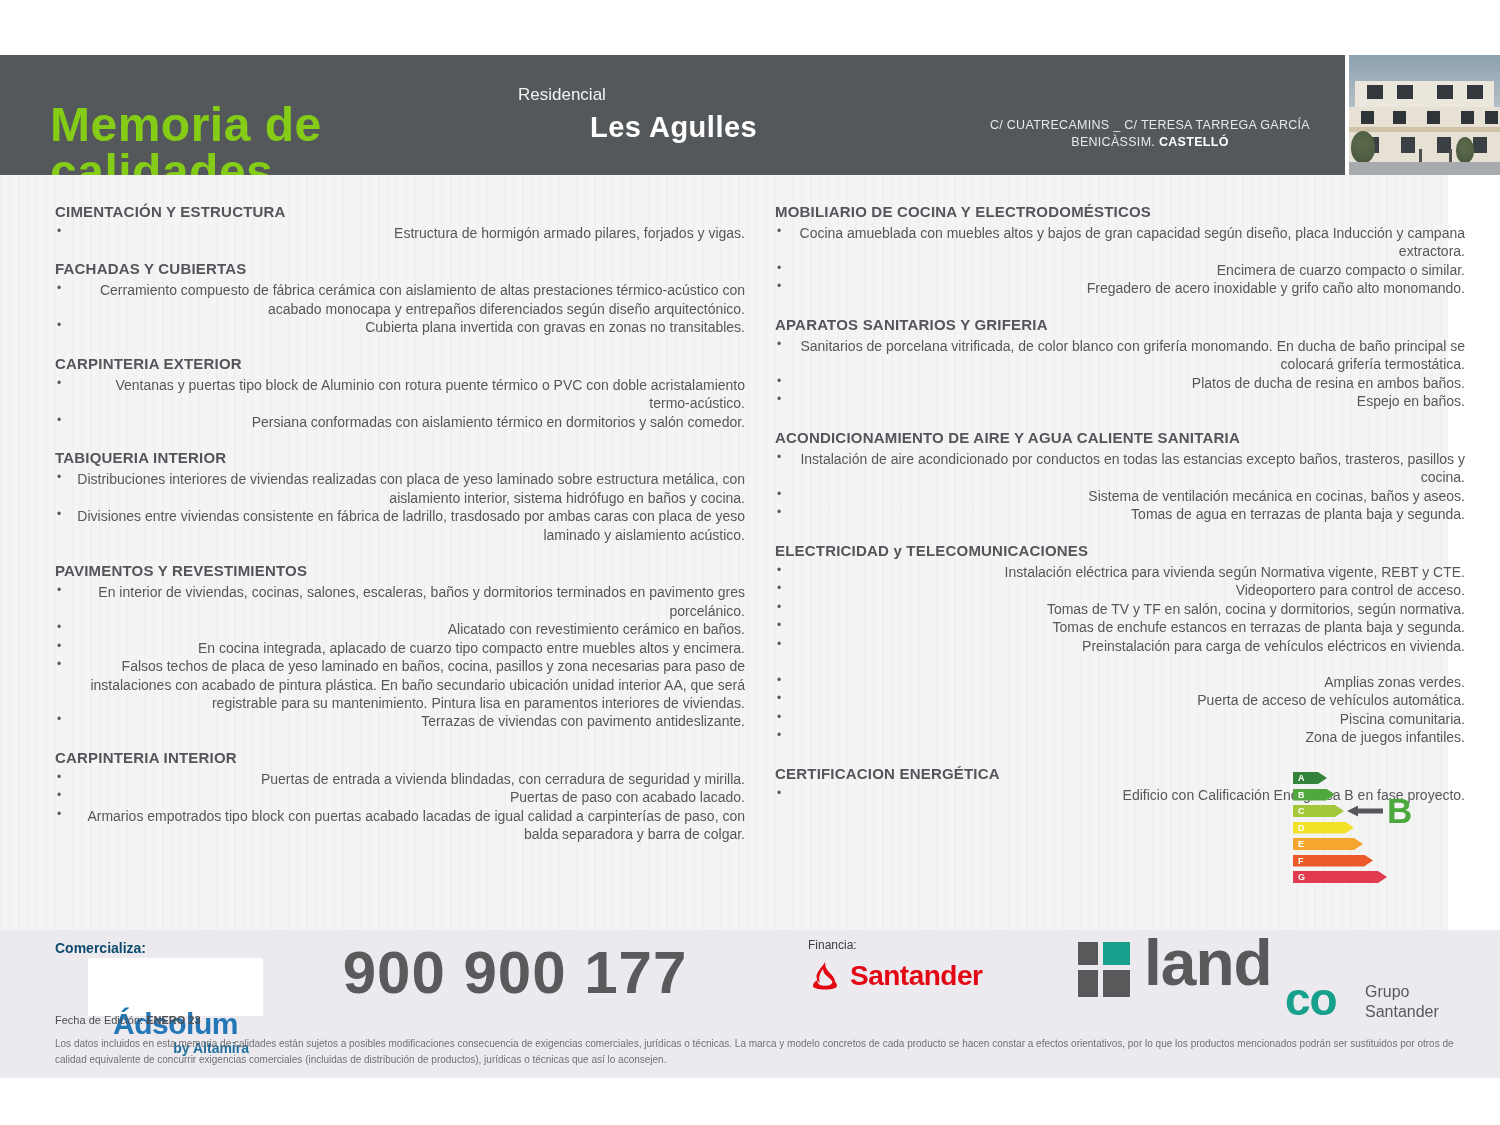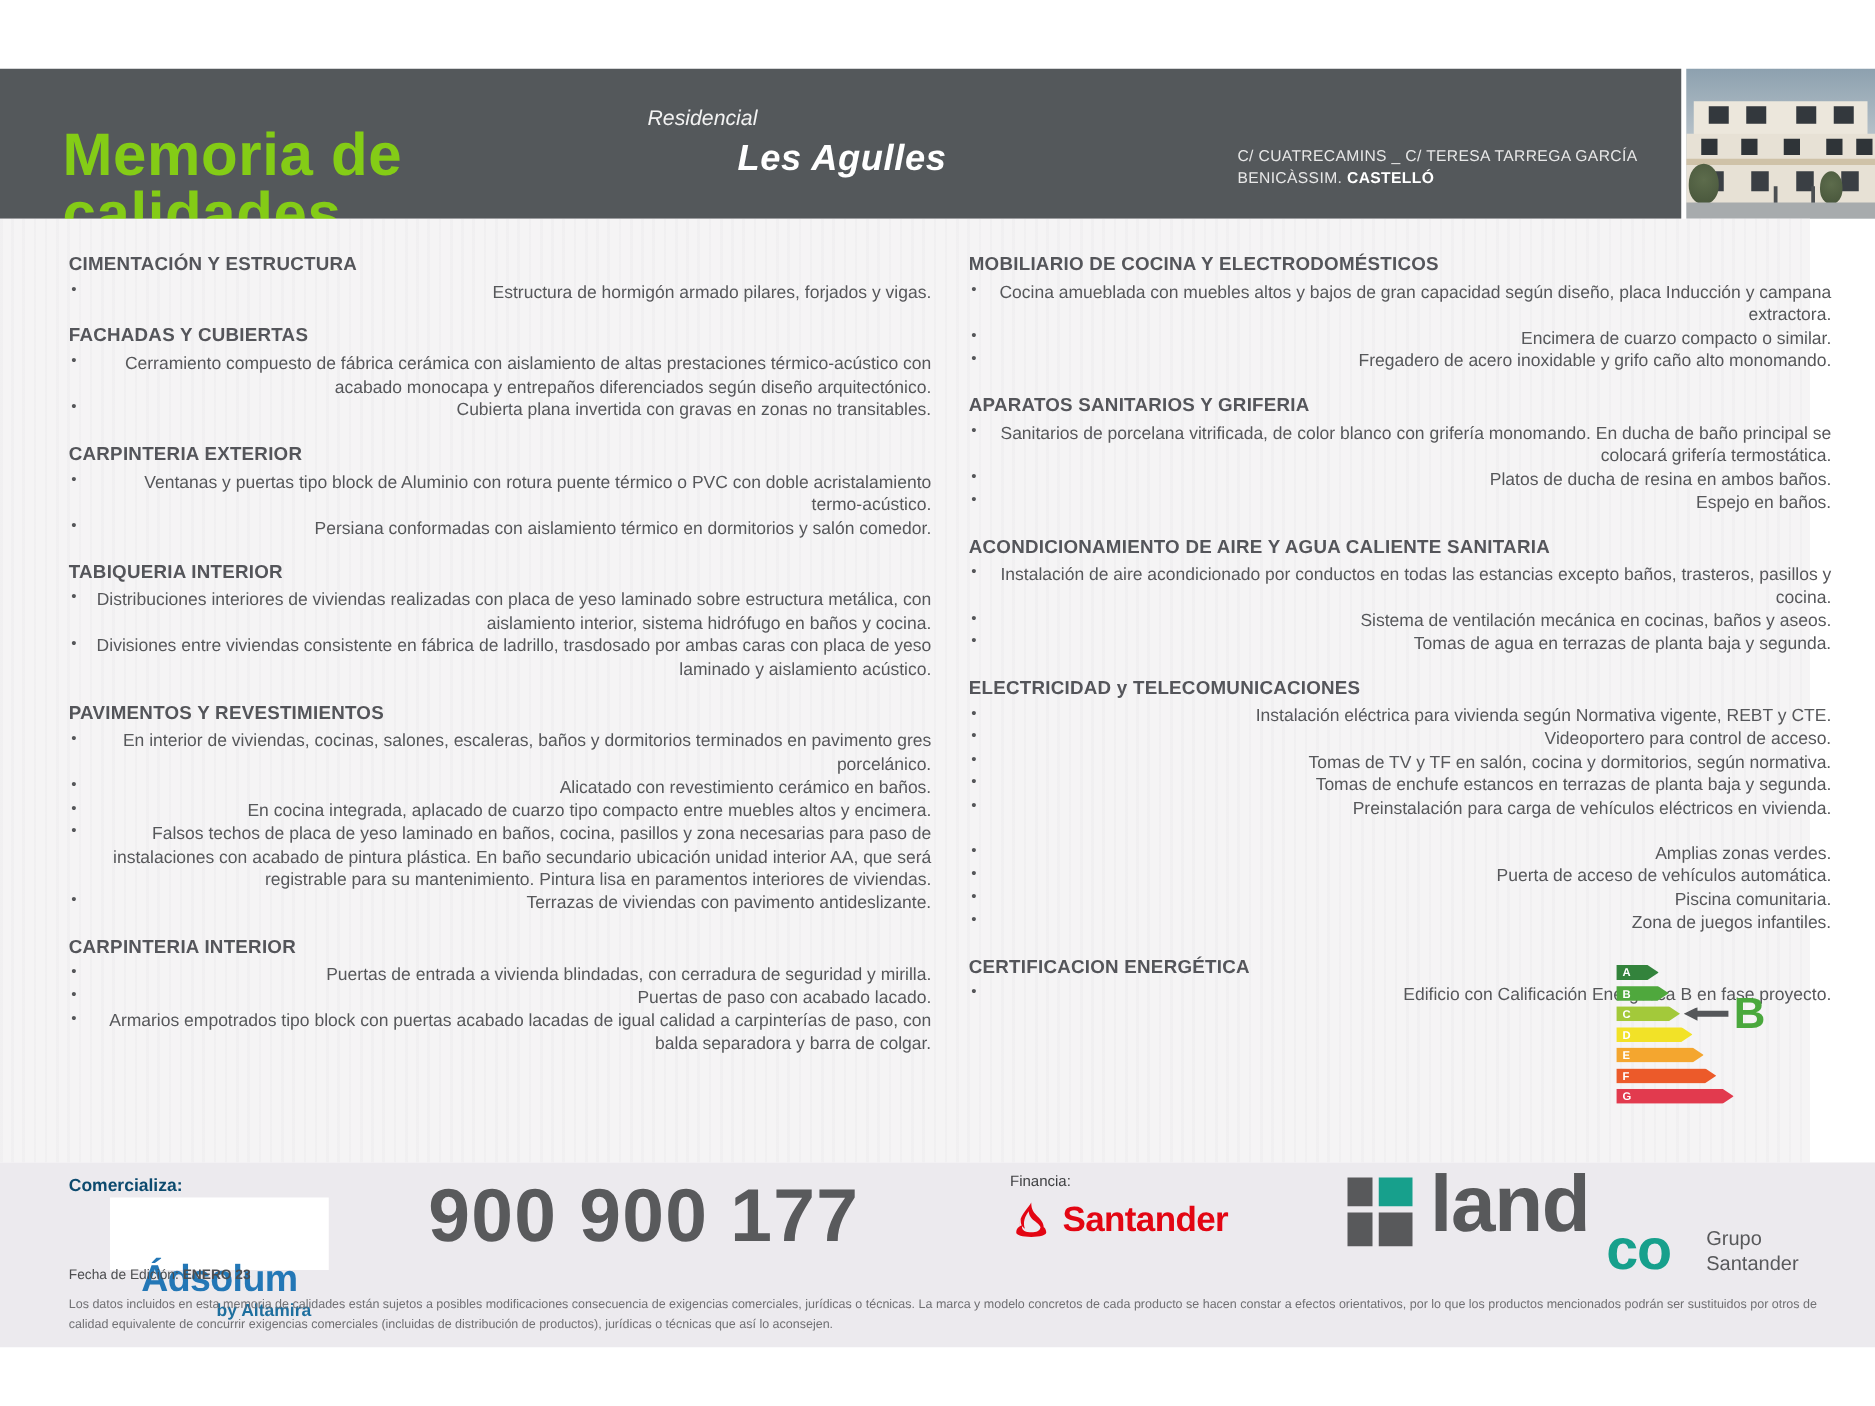--- a/index.html
+++ b/index.html
@@ -14,25 +14,25 @@
   .header {
     position:absolute; top:55px; left:0; width:1345px; height:120px;
     background:#54585b;
   }
   .doc-title {
     position:absolute; left:50px; top:26px;
     font-size:48px; font-weight:bold; color:#84cc16; line-height:0.98;
     letter-spacing:0.5px;
     margin-top:20px;
   }
-  .project-block { position:absolute; left:518px; top:30px; color:#fff;font-style:italic; }
+  .project-block { position:absolute; left:518px; top:30px; color:#fff; }
   .project-label { font-size:17px; font-weight:normal; color:#f2f2f2; }
   .project-name { font-size:29px; font-weight:bold; margin-left:72px; margin-top:6px; letter-spacing:0.5px; }
   .address-block {
-    position:absolute; right:35px; top:62px; text-align:left;
+    position:absolute; right:35px; top:62px; text-align:center;
     color:#e8e8e8; font-size:12.5px; line-height:1.35; letter-spacing:0.3px;
   }
   .address-bold { font-weight:bold; color:#ffffff; }
 
   
   .photo {
     position:absolute; top:55px; left:1349px; width:151px; height:120px;
     background:linear-gradient(180deg,#8da1af 0%,#b6c1c9 45%,#d8dde0 100%);
     overflow:hidden;
   }

